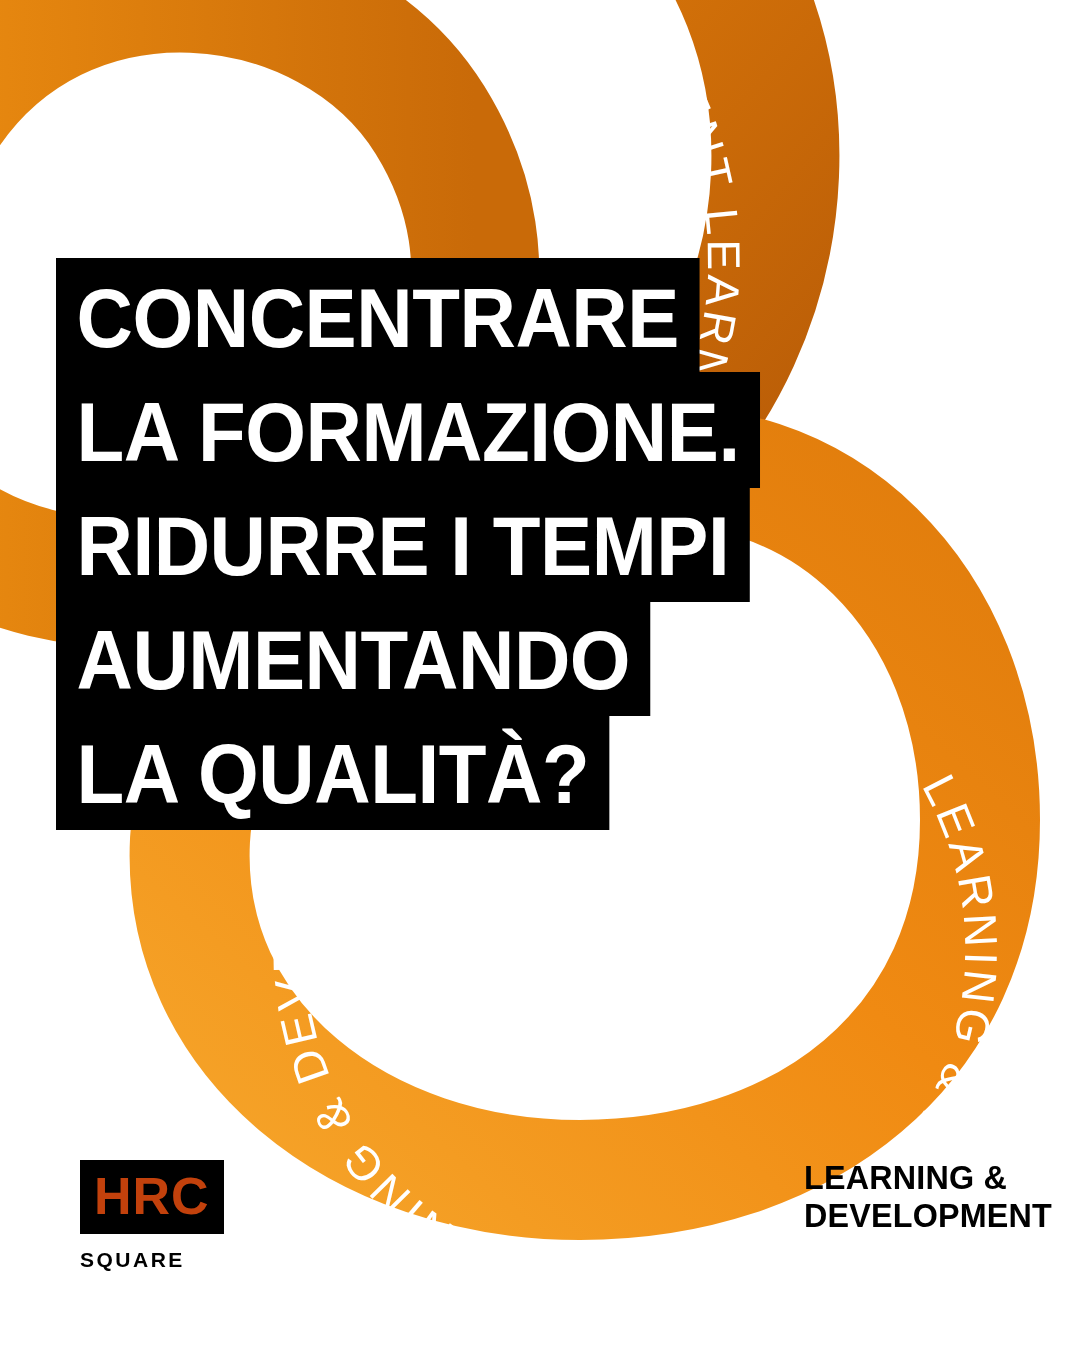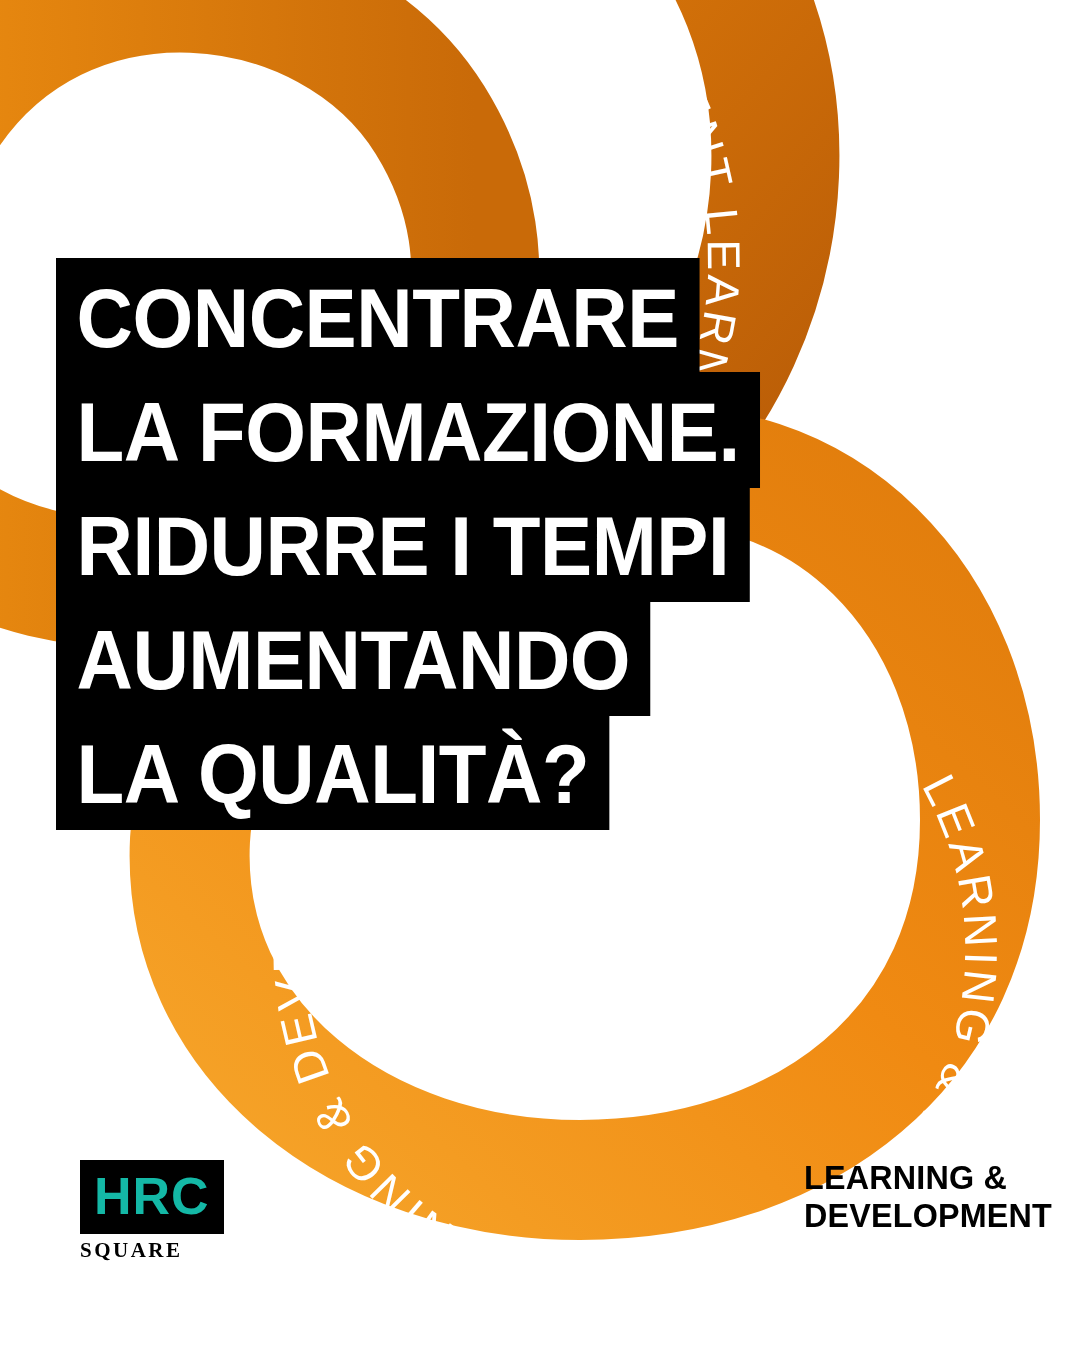--- a/index.html
+++ b/index.html
@@ -65,36 +65,36 @@
     z-index: 6;
   }
   .logo-block {
     position: absolute;
     left: 80px;
     top: 20px;
     width: 140px;
   }
   .logo-mark {
     background: #000000;
-    color: #14b8a6;
+    color: #c2410c;
     font-family: "Liberation Sans Narrow", "Liberation Sans", sans-serif;
     font-weight: 700;
     font-size: 52px;
     letter-spacing: 1px;
     padding: 10px 14px 12px 14px;
     display: inline-block;
     line-height: 1;
   }
   .logo-sub {
     color: #000000;
-    font-family: Liberation Serif, serif;
+    font-family: Liberation Sans, sans-serif;
     font-weight: 700;
     font-size: 21px;
     letter-spacing: 2.5px;
-    margin-top: 4px;
+    margin-top: 14px;
     display: block;
   }
   .event-block {
     position: absolute;
     left: 252px;
     top: 26px;
     color: #000000;
   }
   .event-date {
     font-family: "Liberation Sans Narrow", "Liberation Sans", sans-serif;

